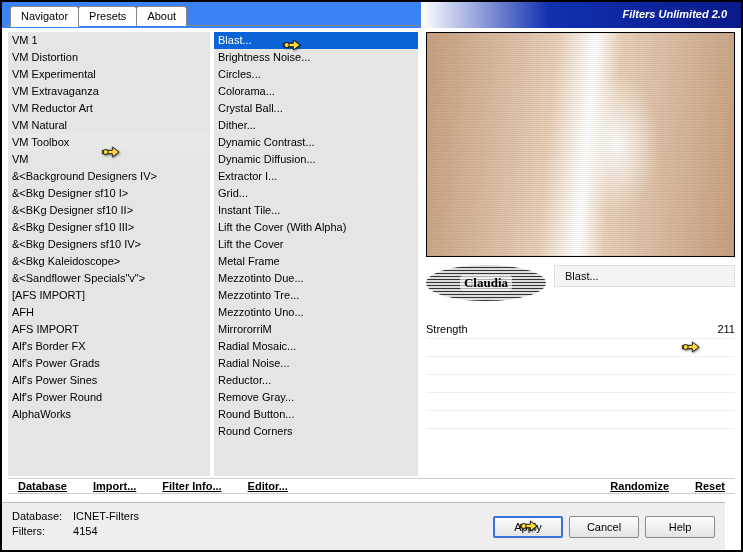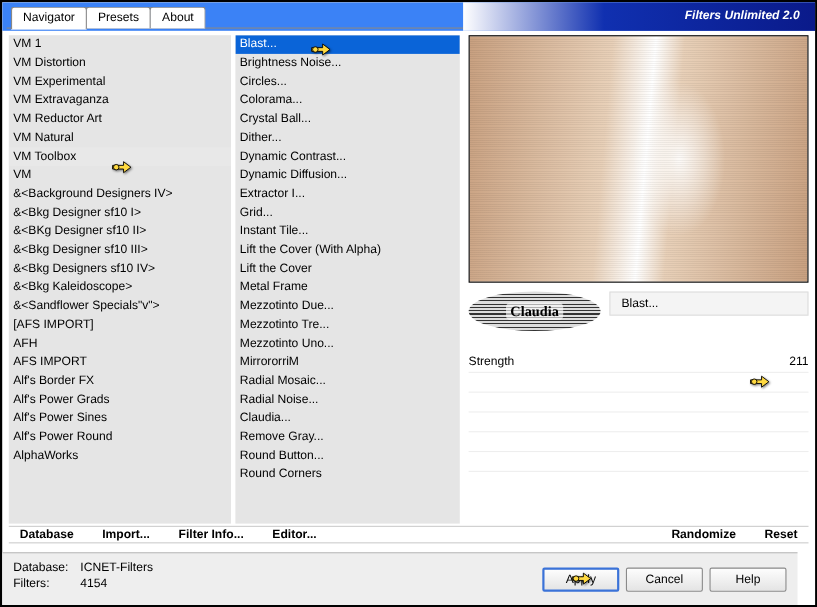--- a/index.html
+++ b/index.html
@@ -27,21 +27,21 @@
 .preview::before { content:""; position:absolute; inset:0; background: repeating-linear-gradient(0deg, rgba(0,0,0,0.05) 0 1px, transparent 1px 2px), radial-gradient(ellipse 60px 100px at 62% 50%, rgba(255,255,255,0.9), transparent 70%); }
 .effect-row { display: flex; margin-top: 8px; height: 40px; }
 .logo { width: 120px; height: 36px; background: repeating-linear-gradient(0deg, #333 0 1px, #ddd 1px 3px); border-radius: 50%; position: relative; display:flex; align-items:center; justify-content:center; }
 .logo span { font-family: cursive; font-weight: bold; font-size: 13px; color:#000; background: rgba(255,255,255,0.6); padding: 0 4px; border-radius: 4px; }
 .effect-name { flex: 1; padding: 4px 10px; background: #f4f4f4; border: 1px solid #ddd; margin-left: 8px; height: 22px; }
 .param-area { margin-top: 14px; }
 .param-row { display: flex; align-items: center; padding: 2px 0; border-bottom: 1px solid #eee; height: 20px; }
 .param-label { flex: 1; }
 .param-value { width: 36px; text-align: right; }
 .blank-row { height: 18px; border-bottom: 1px solid #eee; }
-.toolbar { position: absolute; left: 6px; right: 6px; top: 476px; height: 16px; border-top: 1px solid #ccc; border-bottom: 1px solid #ccc; display: flex; align-items: center; padding: 0 10px; gap: 26px; }
+.toolbar { position: absolute; left: 6px; right: 6px; top: 476px; height: 16px; border-top: 1px solid #ccc; border-bottom: 1px solid #ccc; display: flex; align-items: center; padding: 0 10px; gap: 26px; text-decoration: underline; }
 .toolbar .spacer { flex: 1; }
 .tool-btn { font-weight: bold; cursor: pointer; }
 .footer { position: absolute; left: 0; right: 16px; bottom: 0; height: 48px; background: #eee; border-top: 1px solid #bbb; padding: 6px 10px; display: flex; }
 .status { flex: 1; line-height: 15px; }
 .status div span:first-child { display: inline-block; width: 58px; }
 .buttons { display: flex; align-items: center; gap: 6px; }
 .btn { width: 70px; height: 22px; background: linear-gradient(#fdfdfd,#e4e4e4); border: 1px solid #8a8a8a; border-radius: 2px; cursor: pointer; text-align: center; line-height: 20px; }
 .btn.default { border: 2px solid #3a72d8; line-height: 18px; }
 .pointer { position: absolute; width: 28px; height: 20px; z-index: 50; pointer-events: none; }
 .pointer svg { width: 100%; height: 100%; filter: drop-shadow(1px 1px 1px rgba(0,0,0,0.5)); }
@@ -104,21 +104,21 @@
         <div class="item">Instant Tile...</div>
         <div class="item">Lift the Cover (With Alpha)</div>
         <div class="item">Lift the Cover</div>
         <div class="item">Metal Frame</div>
         <div class="item">Mezzotinto Due...</div>
         <div class="item">Mezzotinto Tre...</div>
         <div class="item">Mezzotinto Uno...</div>
         <div class="item">MirrororriM</div>
         <div class="item">Radial Mosaic...</div>
         <div class="item">Radial Noise...</div>
-        <div class="item">Claudia...</div>
+        <div class="item">Reductor...</div>
         <div class="item">Remove Gray...</div>
         <div class="item">Round Button...</div>
         <div class="item">Round Corners</div>
       </div>
   </div>
   <div class="col col3">
     <div class="preview"></div>
     <div class="effect-row">
       <div class="logo">
           <span>Claudia</span>

